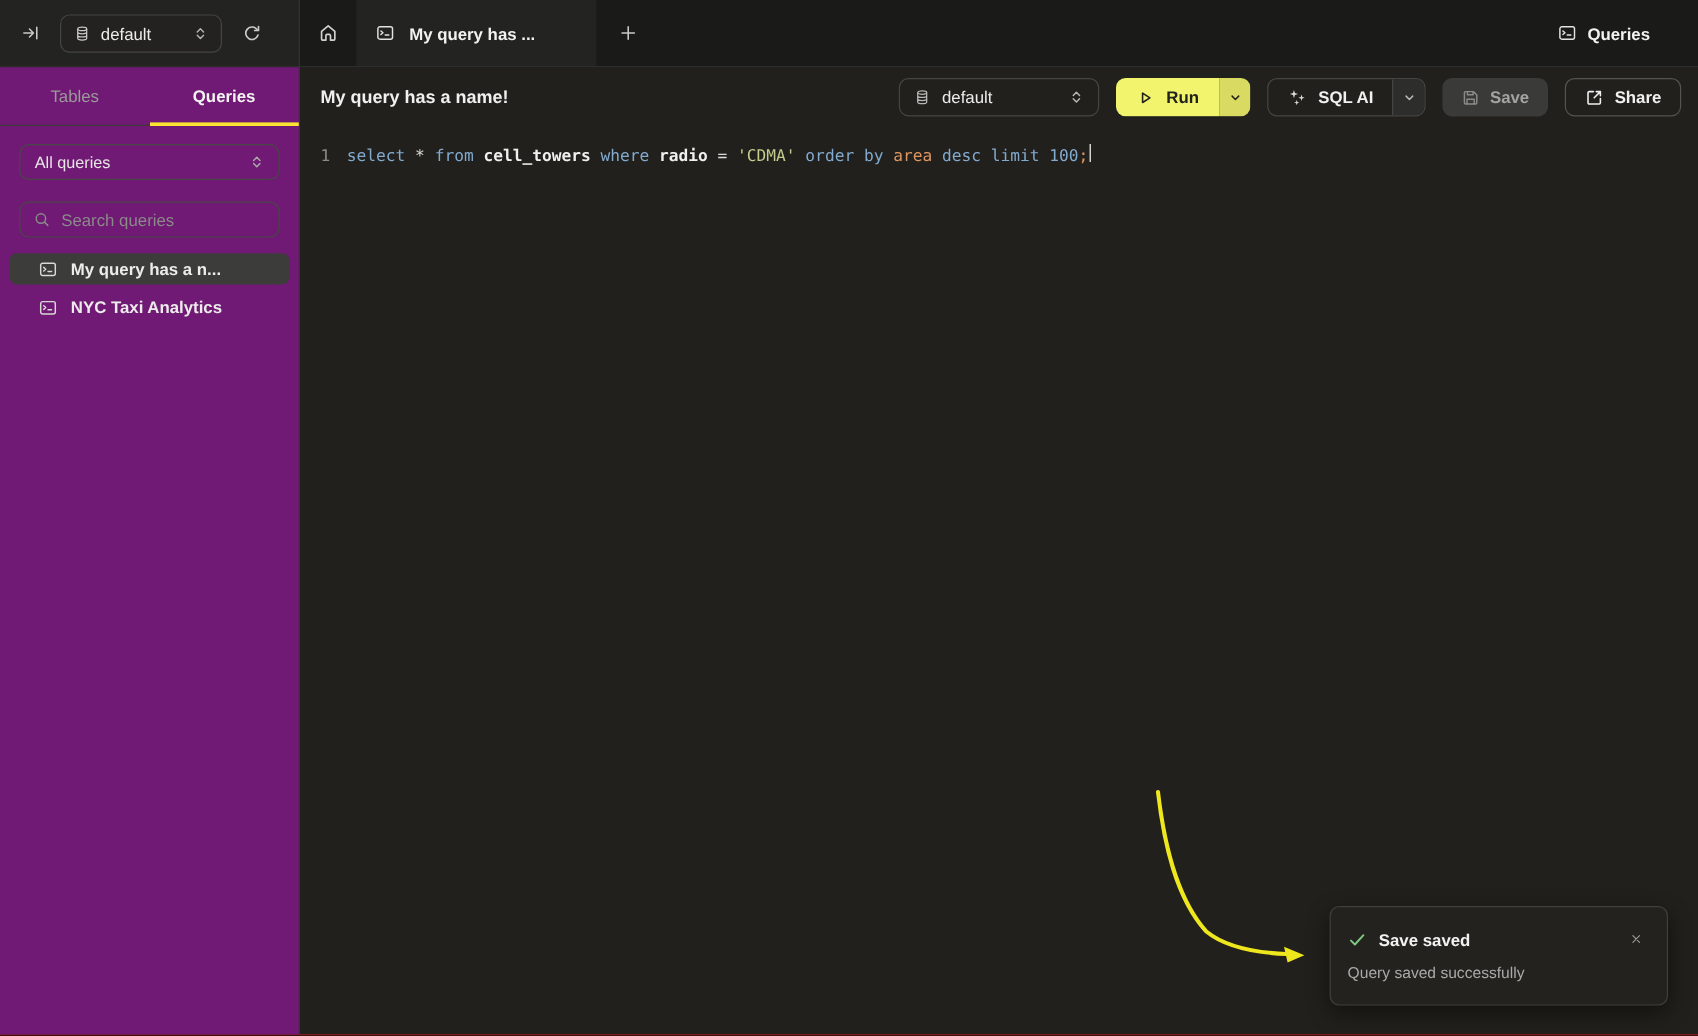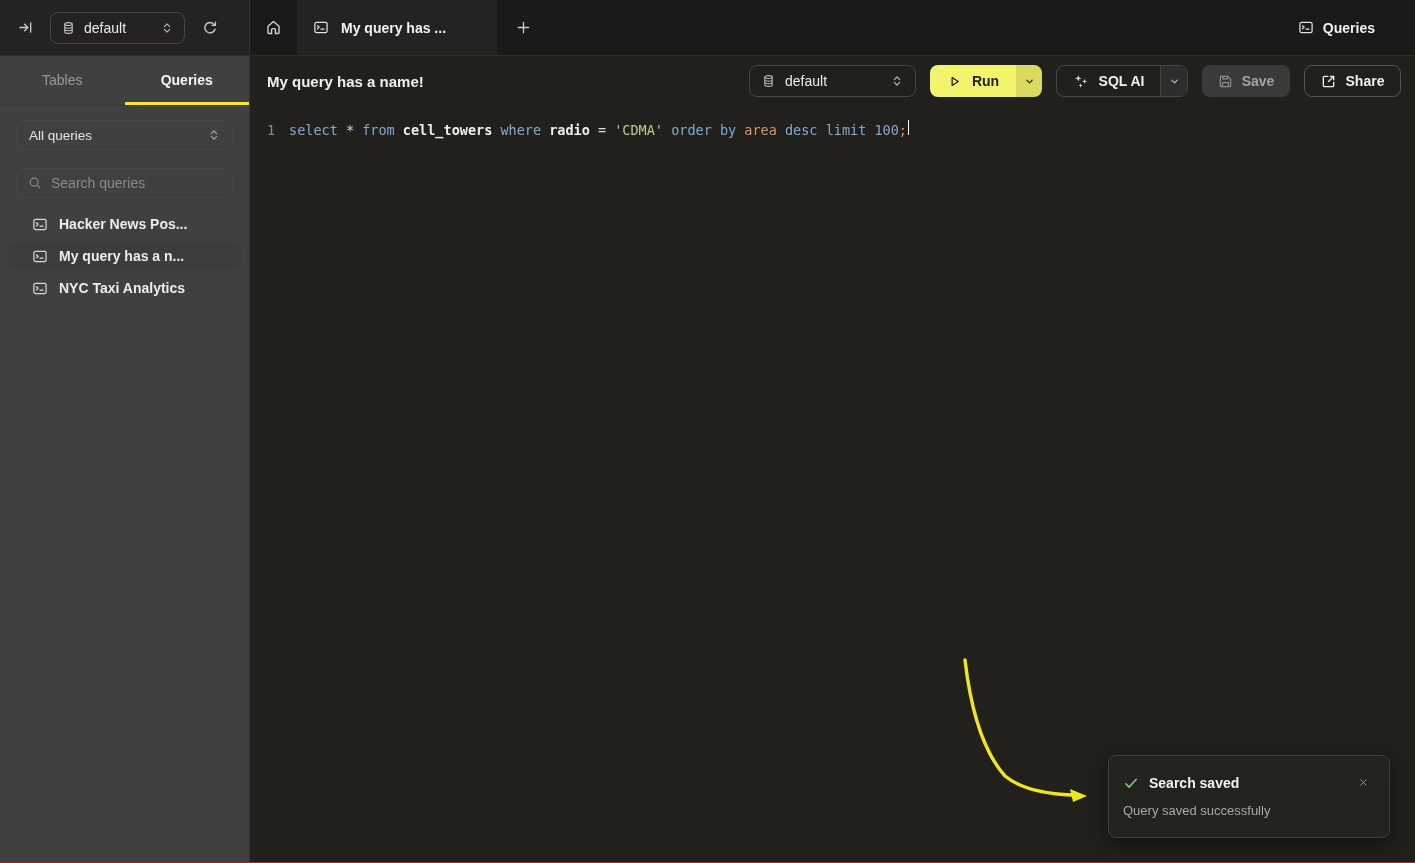--- a/index.html
+++ b/index.html
@@ -27,21 +27,21 @@
   .tab { width:200px; background:#232321; display:flex; align-items:center; gap:12px; padding:0 16px; cursor:pointer; }
   .tab .tab-label { font-size:14px; font-weight:700; color:#f2f2f0; white-space:nowrap; }
   .tab .t-icon { color:#e3e3e1; }
   .newtab-btn { width:52px; display:flex; align-items:center; justify-content:center; color:#c9c9c7; cursor:pointer; }
   .topbar-right { display:flex; align-items:center; gap:9px; margin-left:auto; padding-right:40px; }
   .topbar-right .lbl { font-size:14px; font-weight:700; color:#f2f2f0; }
   .topbar-right .t-icon { color:#e3e3e1; }
 
   
   .sidebar { position:absolute; top:56px; left:0; width:250px; height:807px;
-    background:#404040; border-right:1px solid #343432; }
+    background:#701a75; border-right:1px solid #343432; }
   .side-tabs { display:flex; height:49px; border-bottom:1px solid #3a3a38; }
   .side-tab { flex:1; display:flex; align-items:center; justify-content:center;
     font-size:14px; color:#9a9a98; cursor:pointer; position:relative; }
   .side-tab.active { color:#f4f4f2; font-weight:700; }
   .side-tab.active::after { content:""; position:absolute; left:0; right:0; bottom:-1px;
     height:3px; background:var(--tab-underline); }
   .filter-select { margin:15px 16px 0; height:30px; border:1px solid #474745; border-radius:8px;
     display:flex; align-items:center; padding:12px 12px; cursor:pointer; }
   .filter-select .lbl { flex:1; font-size:13.5px; color:#e6e6e4; }
   .filter-select .chev { color:#a9a9a7; }
@@ -205,30 +205,20 @@
     <div class="searchbox">
       <span>
         <svg width="14" height="14" viewBox="0 0 16 16" fill="none" stroke="currentColor" stroke-width="1.4" stroke-linecap="round">
             <circle cx="7" cy="7" r="4.5"></circle>
             <path d="m10.5 10.5 3 3"></path>
           </svg>
       </span>
       <input type="text" placeholder="Search queries" style="">
     </div>
     <div class="query-list">
-        <div class="query-item">
-    <span class="t-icon">
-      <svg width="16" height="15" viewBox="0 0 16 16" fill="none" stroke="currentColor" stroke-width="1.3" stroke-linecap="round" stroke-linejoin="round">
-              <rect x="1.5" y="2.5" width="13" height="11" rx="1.8"></rect>
-              <path d="M4.2 6.2 6 7.8 4.2 9.4"></path>
-              <path d="M8 9.8h3.2"></path>
-            </svg>
-    </span>
-    <span class="lbl">Hacker News Pos...</span>
-  </div>
         <div class="query-item active">
     <span class="t-icon">
       <svg width="16" height="15" viewBox="0 0 16 16" fill="none" stroke="currentColor" stroke-width="1.3" stroke-linecap="round" stroke-linejoin="round">
               <rect x="1.5" y="2.5" width="13" height="11" rx="1.8"></rect>
               <path d="M4.2 6.2 6 7.8 4.2 9.4"></path>
               <path d="M8 9.8h3.2"></path>
             </svg>
     </span>
     <span class="lbl">My query has a n...</span>
   </div>
@@ -333,21 +323,21 @@
     <polygon points="137,148 120,141 123,154" fill="var(--arrow)"></polygon>
   </svg>
 
   <div class="toast">
     <div class="toast-head">
       <span class="check">
         <svg width="16" height="16" viewBox="0 0 16 16" fill="none" stroke="currentColor" stroke-width="1.6" stroke-linecap="round" stroke-linejoin="round">
             <path d="m2.8 8.8 3.3 3.3 7.1-7.8"></path>
           </svg>
       </span>
-      <span class="toast-title">Search saved</span>
+      <span class="toast-title">Save saved</span>
     </div>
     <span class="toast-close">
       <svg width="11" height="11" viewBox="0 0 16 16" fill="none" stroke="currentColor" stroke-width="1.4" stroke-linecap="round">
           <path d="m4 4 8 8M12 4l-8 8"></path>
         </svg>
     </span>
     <div class="toast-msg">Query saved successfully</div>
   </div>
 
 </div>

